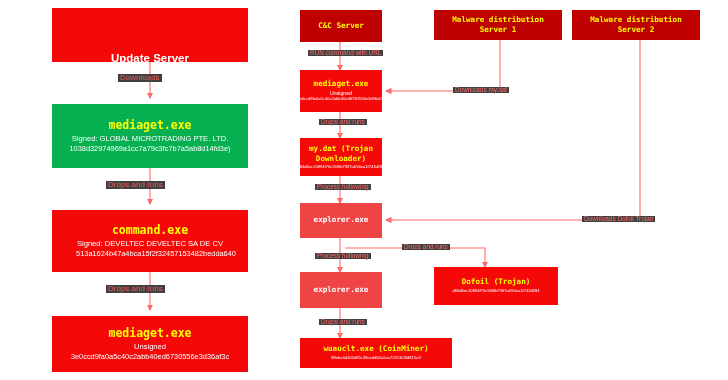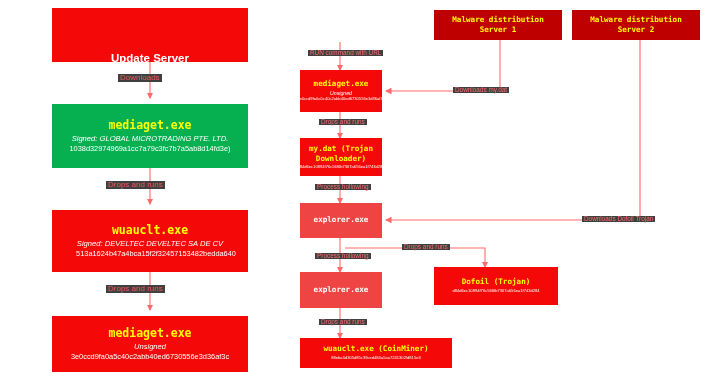--- a/index.html
+++ b/index.html
@@ -18,21 +18,21 @@
     box-sizing:border-box;
     display:flex;
     flex-direction:column;
     align-items:center;
     justify-content:center;
     text-align:center;
     line-height:1.15;
     overflow:hidden;
   }
   .node .title{font-weight:bold;}
-  .node .sub{font-weight:normal;font-style:italic;}
+  .node .sub{font-weight:normal;}
   .node .hash{font-weight:normal;}
 
   
   .c-red{background:#f50808;}
   .c-darkred{background:#bf0000;}
   .c-green{background:#06b050;}
   .c-amber{background:#ef4444;}
 
   
   .t-white{color:#ffffff;}
@@ -88,35 +88,38 @@
     <div class="title sans t-white" style="font-size:11.5px;margin-top:47px;">Update Server</div>
   </div>
 
   <div class="node c-green" style="left:52px;top:104px;width:196px;height:64px;padding:4px 3px;">
     <div class="title mono t-yellow" style="font-size:11.5px;margin-bottom:3px;">mediaget.exe</div>
     <div class="sub sans t-white" style="font-size:7.6px;margin-bottom:1px;">Signed: GLOBAL MICROTRADING PTE. LTD.</div>
     <div class="hash sans t-white" style="font-size:7.4px;">1038d32974969a1cc7a79c3fc7b7a5ab8d14fd3e)</div>
   </div>
 
   <div class="node c-red" style="left:52px;top:210px;width:196px;height:62px;padding:4px 3px;">
-    <div class="title mono t-yellow" style="font-size:11.5px;margin-bottom:3px;">wuauclt.exe</div>
+    <div class="title mono t-yellow" style="font-size:11.5px;margin-bottom:3px;">command.exe</div>
     <div class="sub sans t-white" style="font-size:7.6px;margin-bottom:1px;">Signed: DEVELTEC DEVELTEC SA DE CV</div>
     <div class="hash sans t-white" style="font-size:7.4px;margin-left:12px;">513a1624b47a4bca15f2f32457153482bedda640</div>
   </div>
 
   <div class="node c-red" style="left:52px;top:316px;width:196px;height:56px;padding:4px 3px;">
     <div class="title mono t-yellow" style="font-size:11.5px;margin-bottom:3px;">mediaget.exe</div>
     <div class="sub sans t-white" style="font-size:7.6px;margin-bottom:1px;">Unsigned</div>
     <div class="hash sans t-white" style="font-size:7.4px;">3e0ccd9fa0a5c40c2abb40ed6730556e3d36af3c</div>
   </div>
 
   <div class="edge-label big" style="left:118px;top:74px;">Downloads</div>
   <div class="edge-label big" style="left:106px;top:181px;">Drops and runs</div>
   <div class="edge-label big" style="left:106px;top:285px;">Drops and runs</div>
 
+  <div class="node c-darkred" style="left:300px;top:10px;width:82px;height:32px;">
+    <div class="title mono t-yellow" style="font-size:7.6px;">C&amp;C Server</div>
+  </div>
 
   <div class="node c-red" style="left:300px;top:70px;width:82px;height:42px;padding:2px 1px;">
     <div class="title mono t-yellow" style="font-size:7.6px;margin-bottom:2px;">mediaget.exe</div>
     <div class="sub sans t-white" style="font-size:5.2px;margin-bottom:1px;">Unsigned</div>
     <div class="hash sans t-white" style="font-size:4.1px;">3e0ccd9fa0a5c40c2abb40ed6730556e3d36af3c</div>
   </div>
 
   <div class="node c-red" style="left:300px;top:138px;width:82px;height:38px;padding:2px 1px;">
     <div class="title mono t-yellow" style="font-size:7.6px;line-height:1.25;">my.dat (Trojan</div>
     <div class="title mono t-yellow" style="font-size:7.6px;line-height:1.25;margin-bottom:2px;">Downloader)</div>

